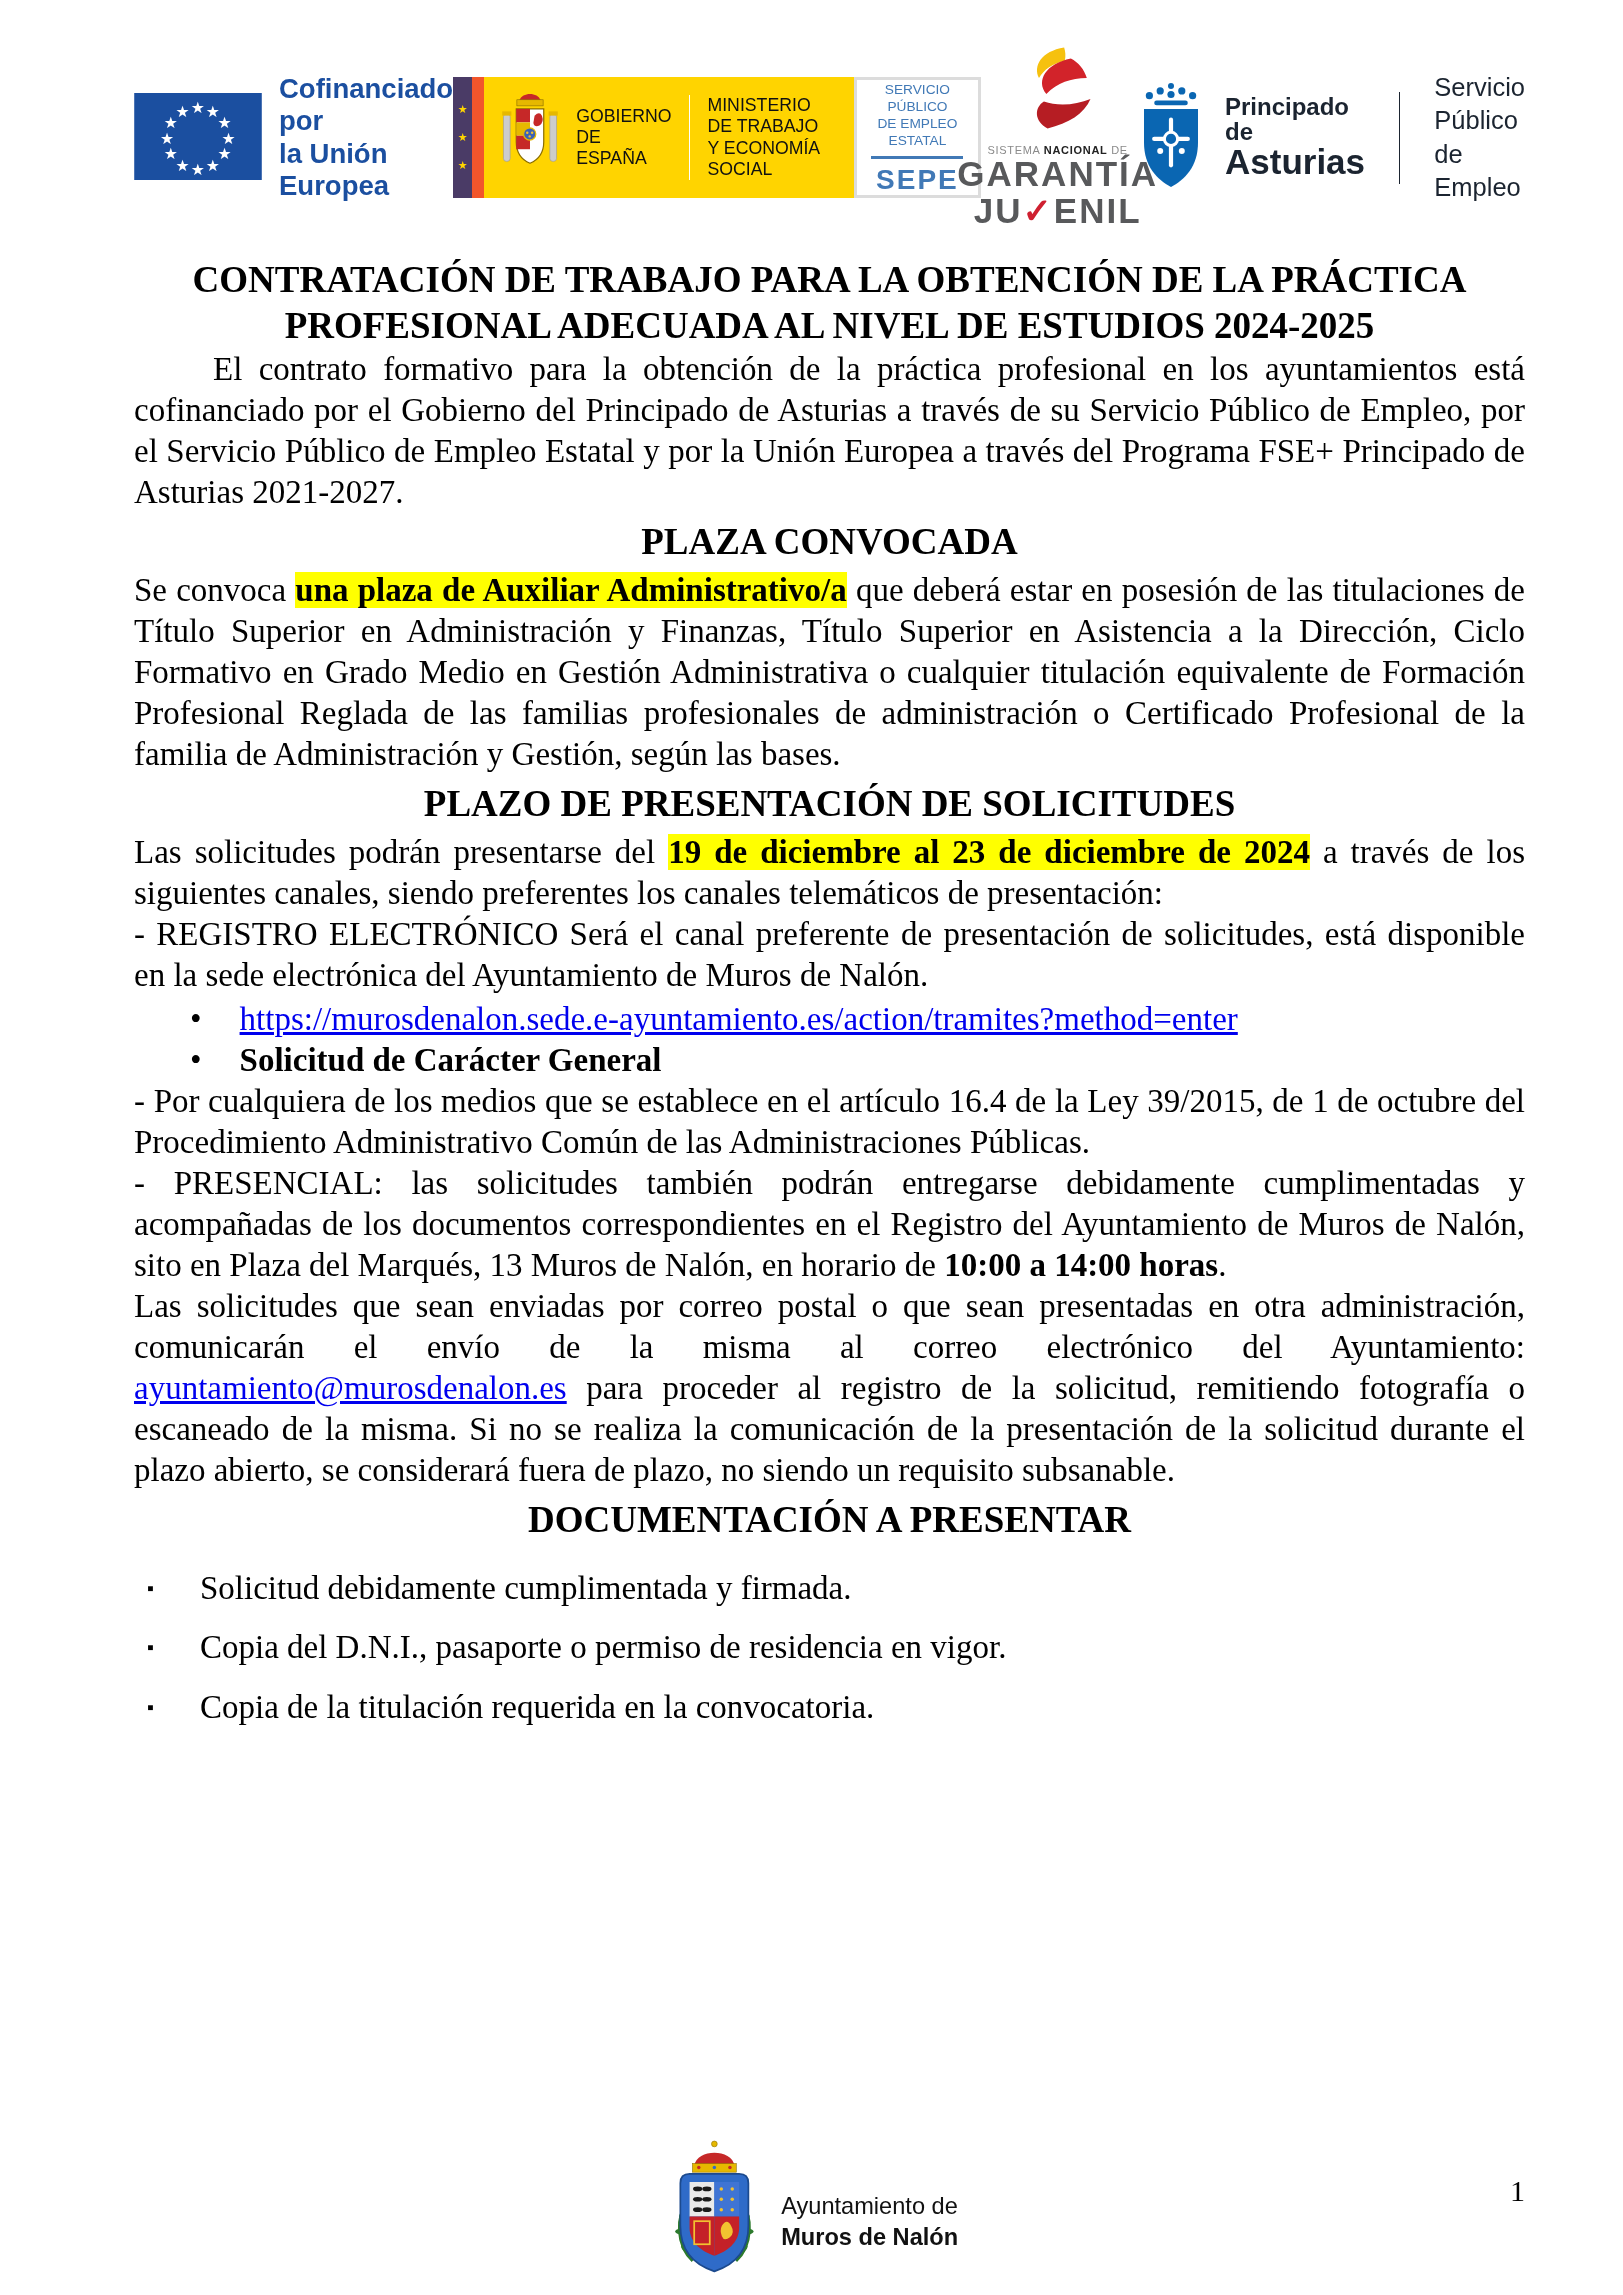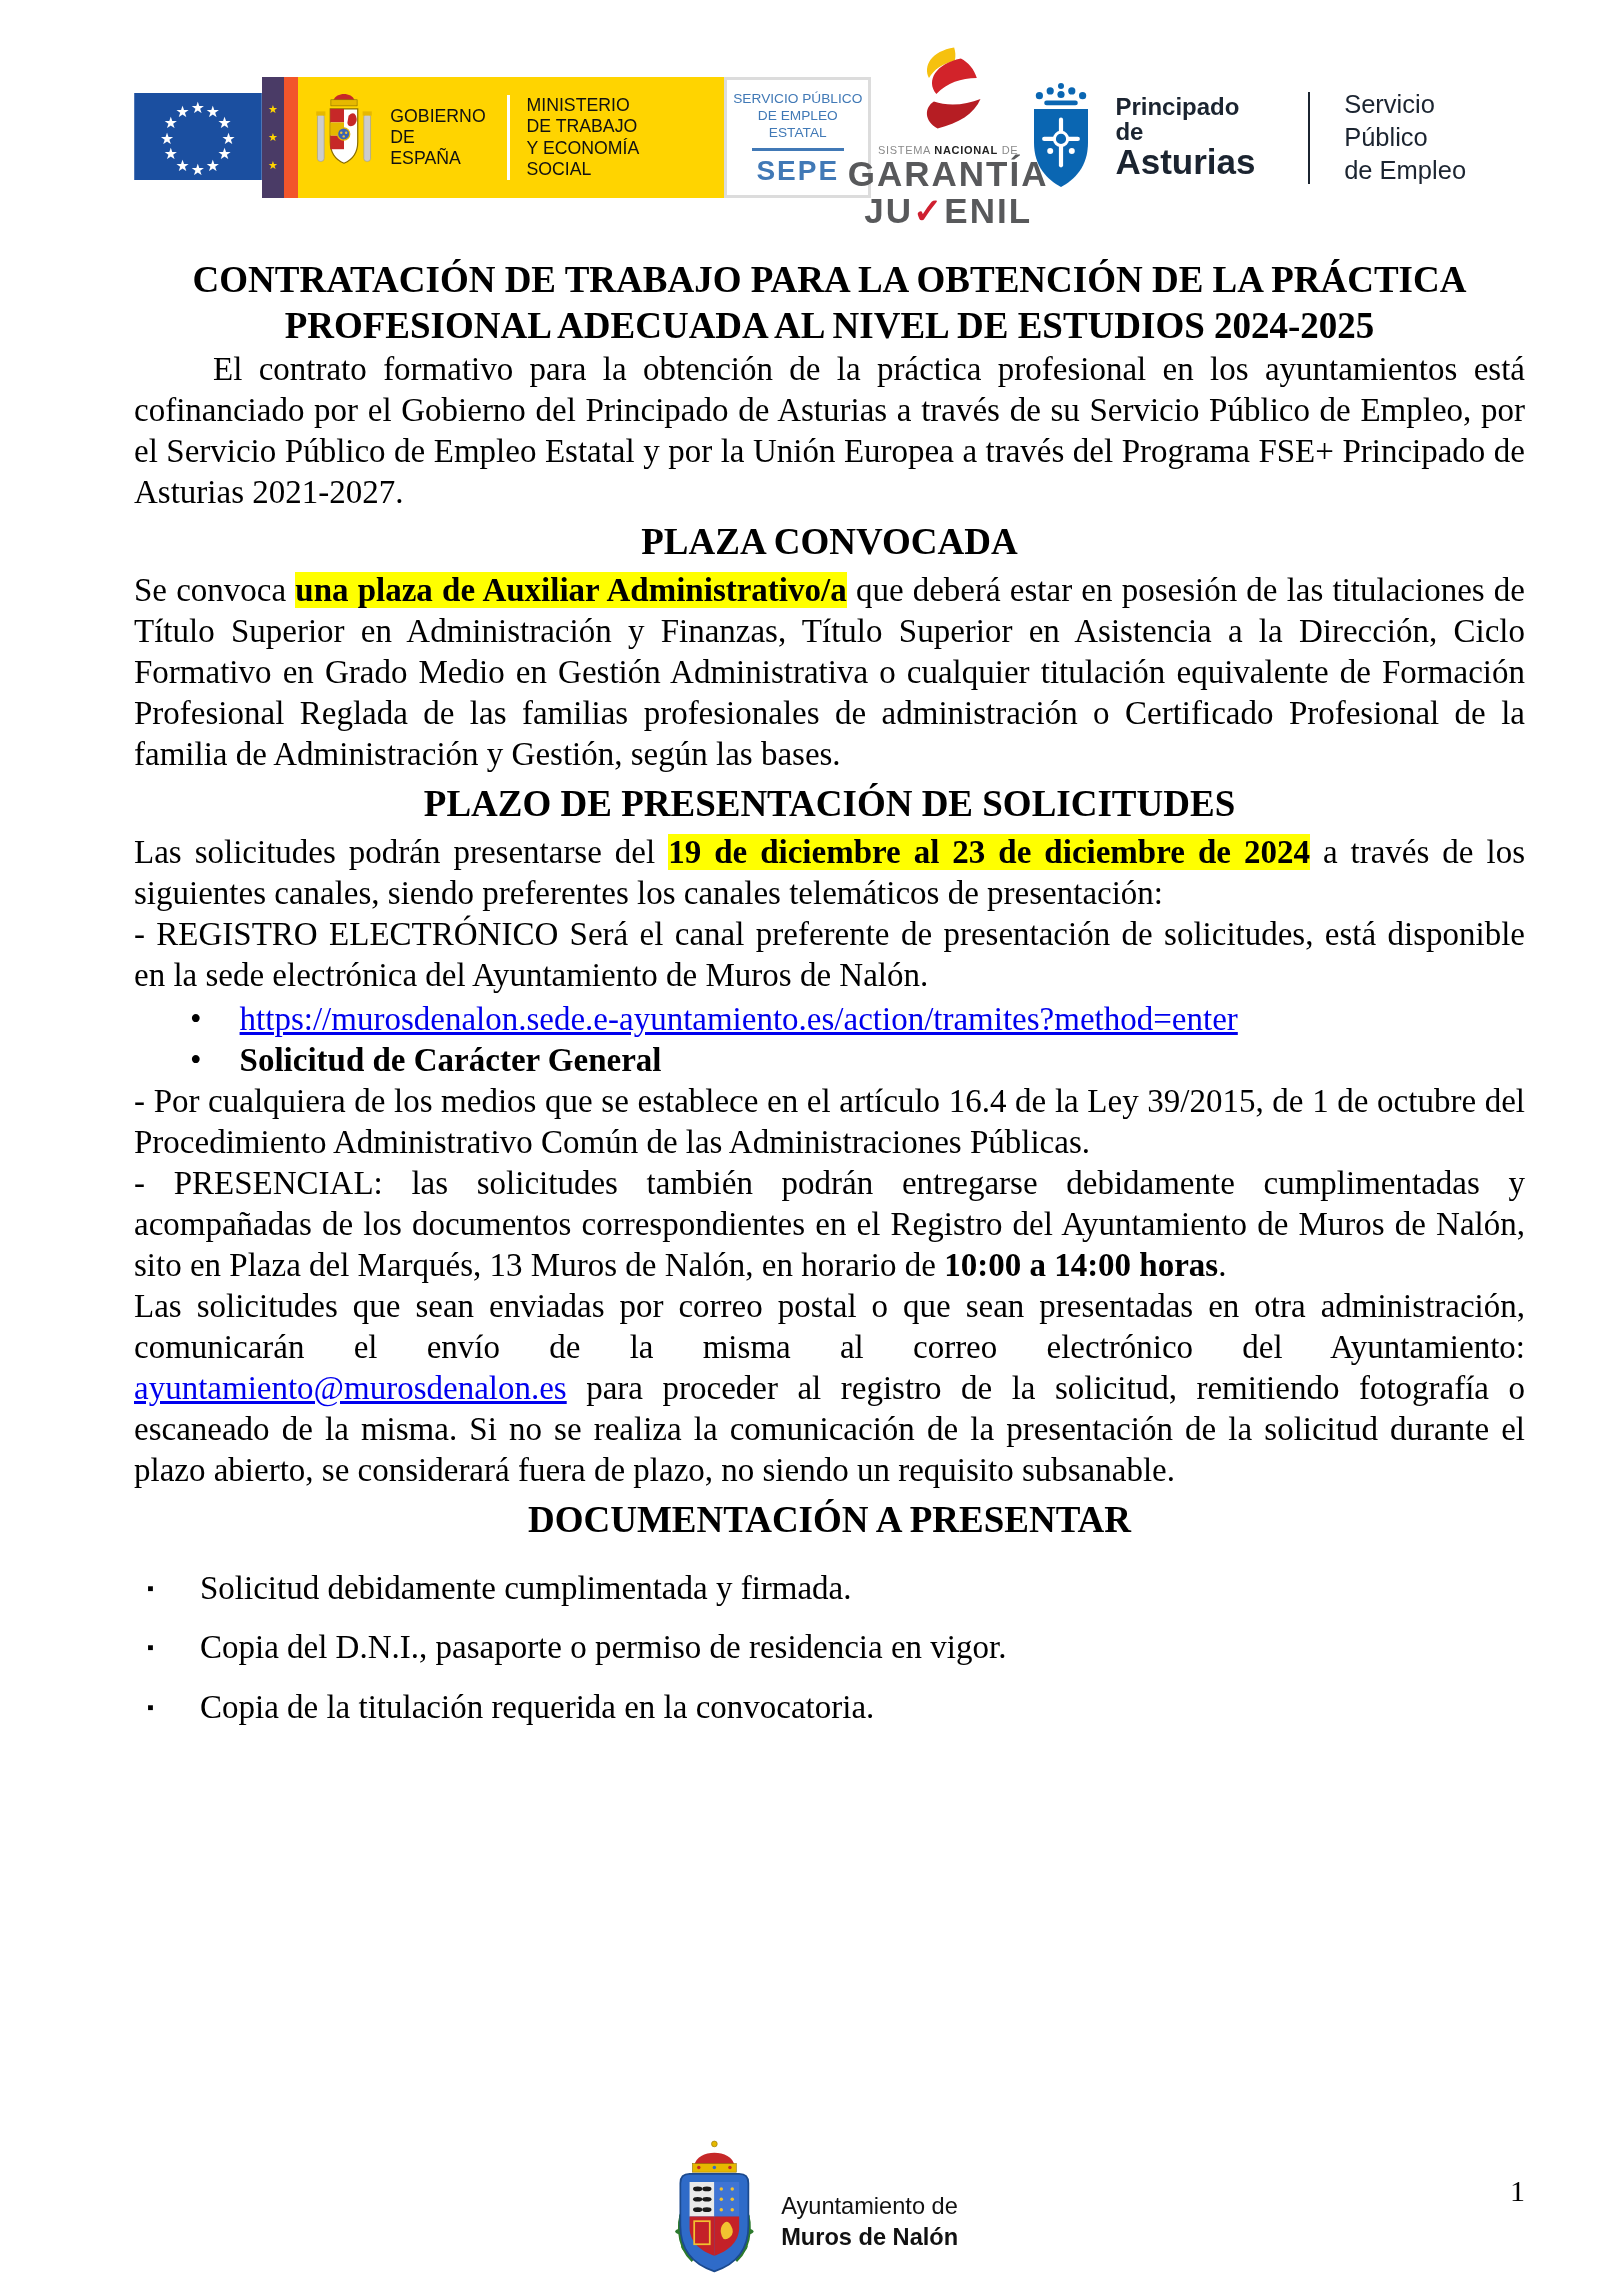--- a/index.html
+++ b/index.html
@@ -104,20 +104,24 @@
             <text x="138" y="101">★</text>
               <text x="120" y="119">★</text>
             <text x="97" y="125">★</text>
               <text x="74" y="119">★</text>
             <text x="56" y="101">★</text>
               <text x="50" y="78">★</text>
             <text x="56" y="54">★</text>
               <text x="74" y="37">★</text>
           </g>
         </svg>
+      </span>
+      <span class="eu-text">
+        <span style="display:block">Cofinanciado por</span>
+        <span style="display:block">la Unión Europea</span>
       </span>
     </div>
 
     <div class="logo-group es-banner">
       <div class="es-strip-purple">
         <span>★</span>
         <span>★</span>
         <span>★</span>
       </div>
       <div class="es-strip-orange"></div>

